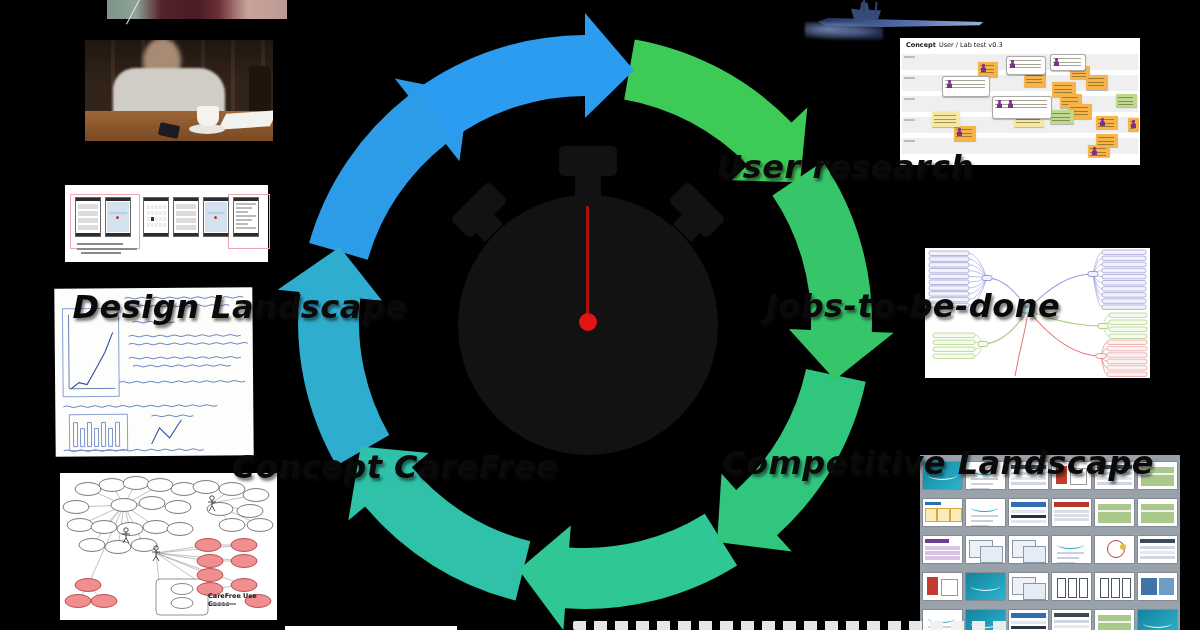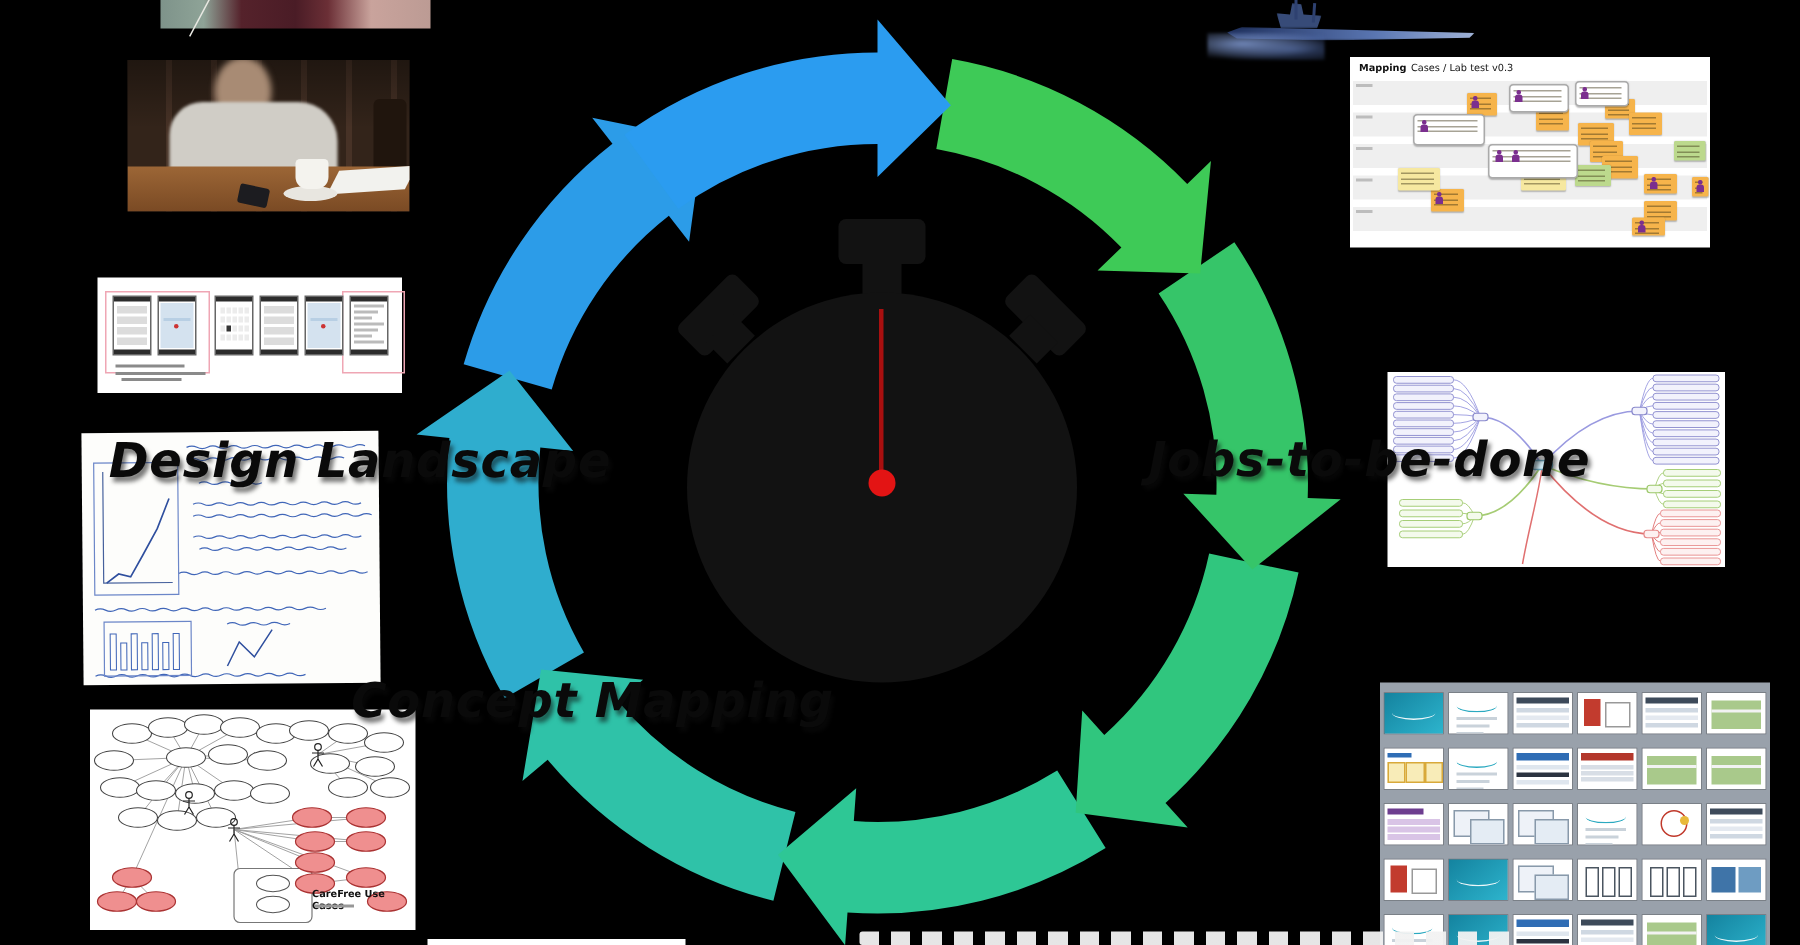--- a/index.html
+++ b/index.html
@@ -423,21 +423,21 @@
         <div class="fbfig" style="position: absolute; left: 154px; top: 20px;"></div>
         <div class="fbfig" style="position: absolute; left: 97px; top: 62px;"></div>
         <div class="fbfig" style="position: absolute; left: 108px; top: 62px;"></div>
         <div class="fbfig" style="position: absolute; left: 81px; top: 26px;"></div>
         <div class="fbfig" style="position: absolute; left: 200px; top: 80px;"></div>
         <div class="fbfig" style="position: absolute; left: 231px; top: 82px;"></div>
         <div class="fbfig" style="position: absolute; left: 57px; top: 90px;"></div>
         <div class="fbfig" style="position: absolute; left: 192px; top: 109px;"></div>
       </div>
     <div class="fb-title">
-      <b>Mapping</b><span>Cases / Lab test v0.3</span>
+      <b>Concept</b><span>User / Lab test v0.3</span>
     </div>
   </div>
 
   <div class="abs mindmap">
     <svg id="mindmap-svg" width="225" height="130" viewBox="0 0 225 130">
         <path d="M 103 62 Q 82.5 30 62 30" stroke="#9a9ae0" stroke-width="1.1" fill="none"></path>
         <path d="M 62 30 Q 53 5.2 44 5.2" stroke="#9a9ae0" stroke-width="0.6" fill="none"></path>
         <rect x="4" y="3" width="40" height="4.5" rx="2" fill="#f2f2fc" stroke="#8888cc" stroke-width="0.6"></rect>
         <path d="M 62 30 Q 53 11 44 11" stroke="#9a9ae0" stroke-width="0.6" fill="none"></path>
         <rect x="4" y="8.8" width="40" height="4.5" rx="2" fill="#f2f2fc" stroke="#8888cc" stroke-width="0.6"></rect>
@@ -683,17 +683,19 @@
     <div class="abs sw-pstem sw-pstem-l"></div>
     <div class="abs sw-push sw-push-r"></div>
     <div class="abs sw-pstem sw-pstem-r"></div>
     <div class="abs sw-circle"></div>
     <div class="abs sw-needle"></div>
     <div class="abs sw-dot"></div>
     <div class="abs sw-text">
     </div>
   </div>
 
+  <div class="ml ml-user">User research</div>
   <div class="ml ml-jobs">Jobs-to-be-done</div>
+  <div class="ml ml-competitive">Competitive Landscape</div>
   <div class="ml ml-design">Design Landscape</div>
-  <div class="ml ml-concept">Concept Mapping</div>
+  <div class="ml ml-concept">Concept CareFree</div>
 
 </div>
 
 </body></html>

